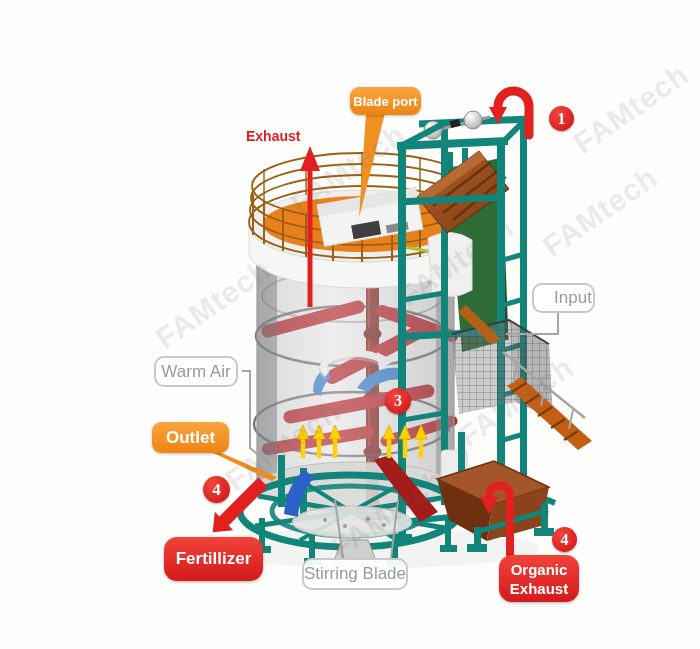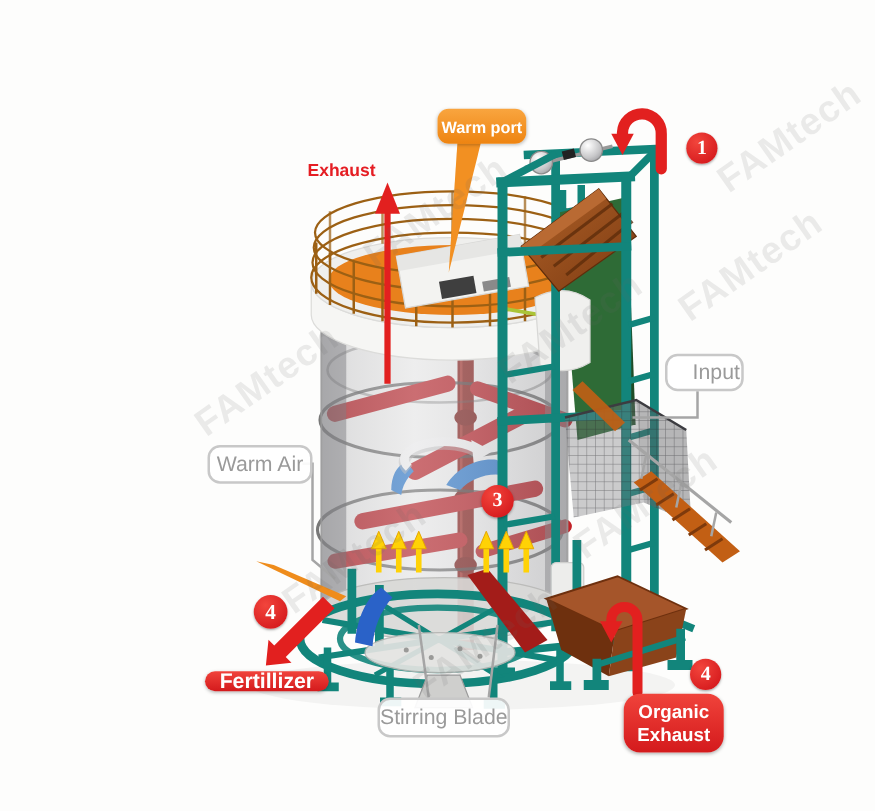--- a/index.html
+++ b/index.html
@@ -21,23 +21,23 @@
   .lbl-gray{background:rgba(255,255,255,.93);border:2px solid var(--label-border);
        color:var(--label-gray);border-radius:10px;font-weight:400;}
   .badge{position:absolute;border-radius:50%;
        background:radial-gradient(circle at 35% 30%,#f2453c,#cf1016);color:#fff;
        display:flex;align-items:center;justify-content:center;
        font-family:"Liberation Serif",serif;font-weight:700;
        box-shadow:0 1px 2px rgba(0,0,0,.35);}
   #lbl-input-port{left:350px;top:87px;width:71px;height:28px;font-size:13px;}
   #lbl-exhaust{left:246px;top:128px;color:#e51d23;font-weight:700;font-size:14px;}
   #lbl-input{left:532px;top:283px;width:63px;height:30px;font-size:17px;padding-left:19px;}
-  #lbl-warm-air{left:166px;top:356px;width:84px;height:31px;font-size:17px;}
+  #lbl-warm-air{left:154px;top:356px;width:84px;height:31px;font-size:17px;}
   #lbl-outlet{left:152px;top:422px;width:77px;height:31px;font-size:17px;}
-  #lbl-fertilizer{left:164px;top:537px;width:99px;height:16px;font-size:17px;border-radius:13px;}
+  #lbl-fertilizer{left:164px;top:537px;width:99px;height:44px;font-size:17px;border-radius:13px;}
   #lbl-stirring-blade{left:302px;top:558px;width:106px;height:32px;font-size:17px;}
   #lbl-organic{left:499px;top:555px;width:80px;height:47px;font-size:15px;line-height:19px;
        flex-direction:column;border-radius:13px;text-align:center;}
   #badge-1{left:549px;top:106px;width:25px;height:25px;font-size:16px;}
   #badge-3{left:385px;top:388px;width:26px;height:26px;font-size:16px;}
   #badge-4l{left:203px;top:476px;width:27px;height:27px;font-size:17px;}
   #badge-4r{left:552px;top:527px;width:25px;height:25px;font-size:16px;}
   .blade{stroke:var(--blade-red);stroke-linecap:round;}
   .teal{fill:var(--teal);}
   .teal-s{stroke:var(--teal);}
@@ -303,24 +303,25 @@
     <text class="wm" x="300" y="215" transform="rotate(-35 300 215)">FAMtech</text>
     <text class="wm" x="408" y="308" transform="rotate(-35 408 308)">FAMtech</text>
     <text class="wm" x="235" y="492" transform="rotate(-35 235 492)">FAMtech</text>
     <text class="wm" x="468" y="448" transform="rotate(-35 468 448)">FAMtech</text>
     <text class="wm" x="552" y="258" transform="rotate(-35 552 258)">FAMtech</text>
     <text class="wm" x="340" y="560" transform="rotate(-35 340 560)">FAMtech</text>
     <text class="wm" x="583" y="155" transform="rotate(-35 583 155)">FAMtech</text>
   </g>
 </svg>
 
-<div class="lbl lbl-orange" id="lbl-input-port">Warm port</div>
+<div class="lbl lbl-orange" id="lbl-input-port">Blade port</div>
 <div class="lbl" id="lbl-exhaust">Exhaust</div>
 <div class="lbl lbl-gray" id="lbl-input">Input</div>
 <div class="lbl lbl-gray" id="lbl-warm-air">Warm Air</div>
+<div class="lbl lbl-orange" id="lbl-outlet">Outlet</div>
 <div class="lbl lbl-red" id="lbl-fertilizer">Fertillizer</div>
 <div class="lbl lbl-gray" id="lbl-stirring-blade">Stirring Blade</div>
 <div class="lbl lbl-red" id="lbl-organic">
   <span>Organic</span>
   <span>Exhaust</span>
 </div>
 <div class="badge" id="badge-1">1</div>
 <div class="badge" id="badge-3">3</div>
 <div class="badge" id="badge-4l">4</div>
 <div class="badge" id="badge-4r">4</div>

